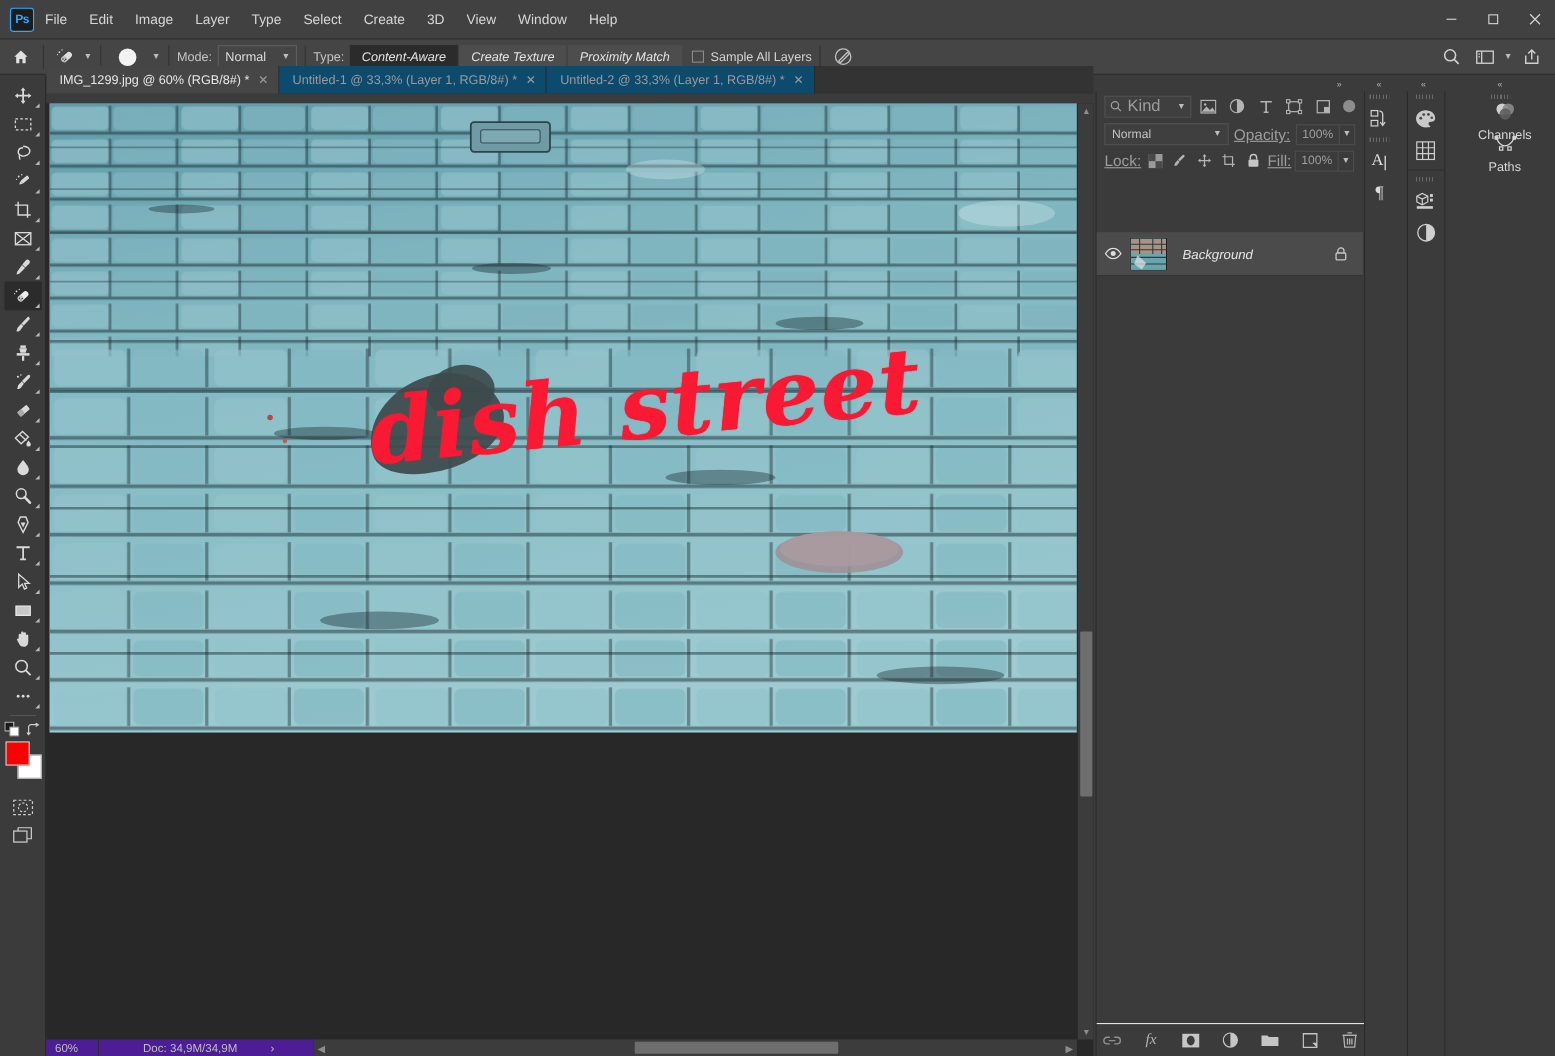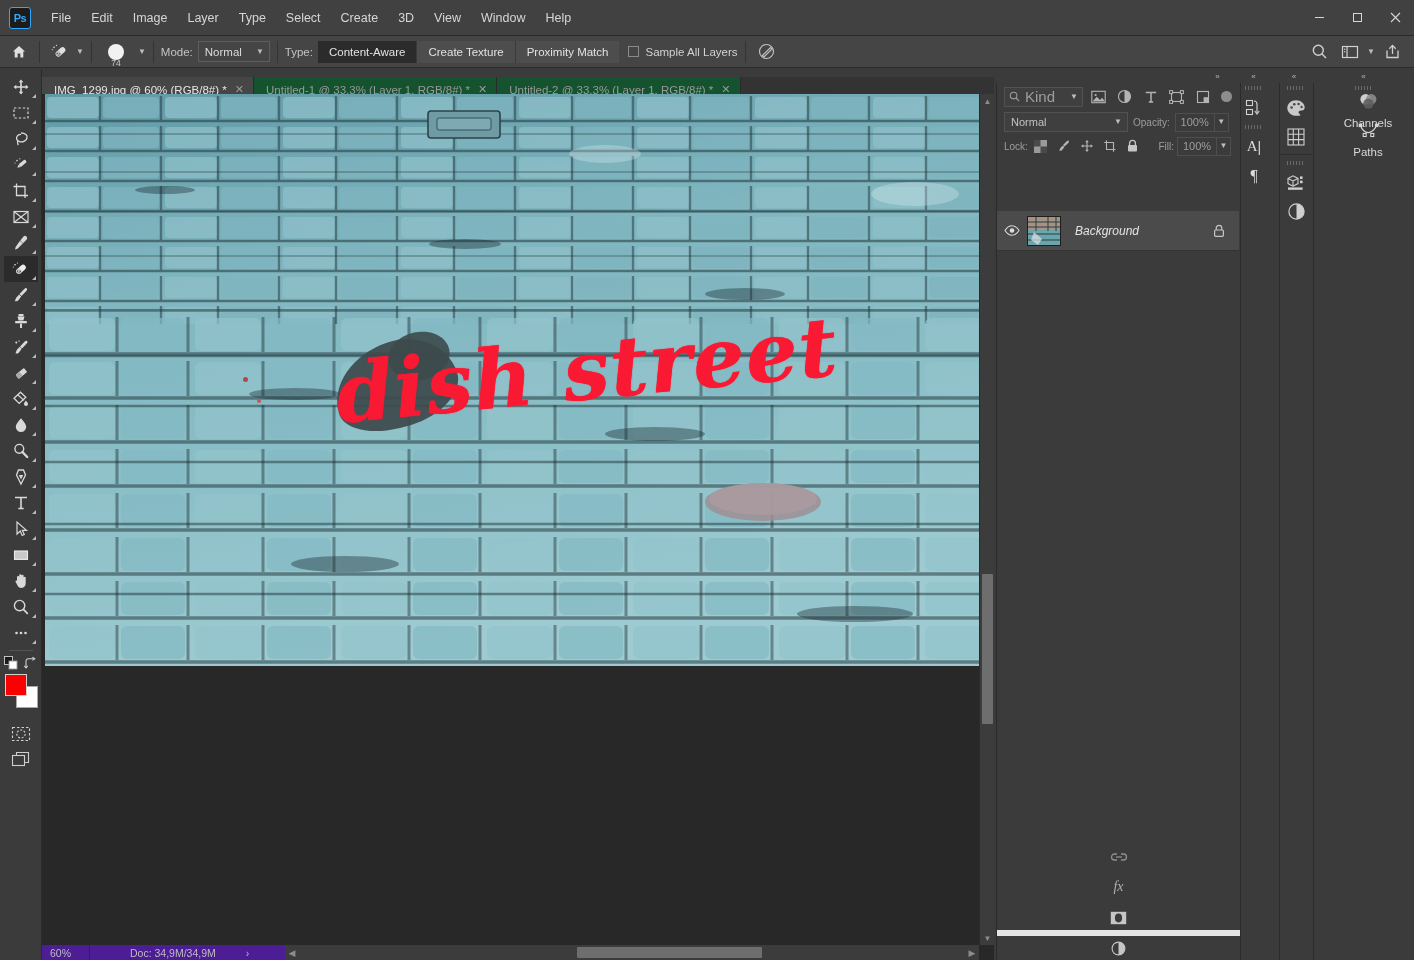--- a/index.html
+++ b/index.html
@@ -12,21 +12,21 @@
   }
   .app { position: relative; width: 1414px; height: 960px; background: #3b3b3b; }
 
   
   .titlebar {
     position: absolute; left:0; top:0; width:1414px; height:36px;
     background:#414141; display:flex; align-items:center;
     border-bottom:1px solid #2b2b2b;
   }
   .ps-logo {
-    width:22px; height:22px; margin-left:9px; margin-right:10px;
+    width:22px; height:22px; margin-left:9px; 
     border:1px solid #31a8ff; border-radius:3px; background:#1c1c1c;
     color:#31a8ff; font-size:11px; font-weight:bold;
     display:flex; align-items:center; justify-content:center;
     letter-spacing:-0.5px;
   }
   .menubar { display:flex; align-items:center; height:36px; }
   .menu-item {
     color:#d6d6d6; font-size:12.5px; padding:4px 10px; cursor:default;
     line-height:16px; white-space:nowrap;
   }
@@ -53,42 +53,42 @@
   }
   .brush-dot { width:16px; height:16px; border-radius:50%; background:#f2f2f2; }
   .brush-size { color:#c8c8c8; font-size:8.5px; position:absolute; bottom:-3px; }
   .ob-label { color:#c4c4c4; font-size:11.5px; margin-right:5px; }
   .ob-select {
     background:#454545; border:1px solid #5e5e5e; color:#dcdcdc; font-size:11.5px;
     height:21px; min-width:72px; padding:0 16px 0 6px; position:relative;
     display:flex; align-items:center;
   }
   .ob-select .caret { position:absolute; right:5px; }
-  .seg-group { display:flex; }
+  .seg-group { display:flex;font-style:italic; }
   .seg {
     height:22px; padding:0 11px; display:flex; align-items:center;
     color:#e2e2e2; font-size:11.5px; background:#4d4d4d; border-right:1px solid #3a3a3a;
   }
   .seg:last-child { border-right:none; }
   .seg.active { background:#2b2b2b; }
   .chkwrap { display:flex; align-items:center; gap:6px; margin-left:9px; }
   .chkbox { width:11px; height:11px; border:1px solid #8a8a8a; background:#454545; }
   .chklabel { color:#d2d2d2; font-size:11.5px; }
   .ob-right { margin-left:auto; display:flex; align-items:center; padding-right:8px; gap:3px; }
   .ob-icobtn { width:28px; height:26px; display:flex; align-items:center; justify-content:center; }
 
   
   .tabbar {
-    position:absolute; left:42px; top:77px; width:952px; height:25px;
+    position:absolute; left:42px; top:60px; width:952px; height:25px;
     background:#333; display:flex; align-items:flex-end;
   }
   .doctab {
     height:25px; display:flex; align-items:center; gap:8px;
     padding:0 9px 0 12px; font-size:11.5px; color:#9a9a9a;
-    background:#14532d; border-right:1px solid #2a2a2a; white-space:nowrap;
+    background:#0c4a6e; border-right:1px solid #2a2a2a; white-space:nowrap;
   }
   .doctab.active { background:#464646; color:#e6e6e6; }
   .tabclose { font-size:11px; color:#9a9a9a; }
 
   
   .toolbar {
     position:absolute; left:0; top:69px; width:42px; height:891px;
     background:#3b3b3b; border-right:1px solid #2b2b2b;
     display:flex; flex-direction:column; align-items:center; padding-top:5px;
   }
@@ -202,21 +202,21 @@
   }
   .kind-label { color:#9d9d9d; font-size:15px;text-align:right; }
   .fic { width:22px; height:20px; display:flex; align-items:center; justify-content:center; }
   .filter-toggle { width:11px; height:11px; border-radius:50%; background:#8d8d8d; margin-left:3px; }
   .blend-row { height:24px; display:flex; align-items:center; padding:0 7px; gap:5px; }
   .blend-select {
     width:124px; height:20px; background:#3f3f3f; border:1px solid #525252;
     color:#c2c2c2; font-size:11px; display:flex; align-items:center; padding:0 14px 0 6px;
     position:relative;
   }
-  .small-lab { color:#9d9d9d; font-size:10px; }
+  .small-lab { color:#9d9d9d; font-size:14px;text-decoration:underline; }
   .num-field {
     width:40px; height:19px; background:#3b3b3b; border:1px solid #4e4e4e;
     color:#9d9d9d; font-size:11px; display:flex; align-items:center; justify-content:center;
   }
   .num-caret { width:14px; height:19px; border:1px solid #4e4e4e; border-left:none;
                display:flex; align-items:center; justify-content:center; }
   .lock-row { height:24px; display:flex; align-items:center; padding:0 7px; gap:3px; }
   .lock-ic { width:20px; height:20px; display:flex; align-items:center; justify-content:center; }
   .layer-list { position:absolute; top:128px; left:0; right:0; bottom:30px; background:#3b3b3b; }
   .layer-row {
@@ -226,22 +226,21 @@
   .eye-cell { width:30px; display:flex; align-items:center; justify-content:center; }
   .lyr-thumb {
     width:34px; height:30px; border:1px solid #1f1f1f; overflow:hidden; position:relative;
     background:#7aaeb6; flex:none;
   }
   .lyr-name { margin-left:14px; font-size:12px; color:#e4e4e4; font-style:italic; }
   .lyr-lock { margin-left:auto; margin-right:14px; }
   .layer-footer {
     position:absolute; left:0; bottom:0; width:243px; height:30px;
     background:#3b3b3b; display:flex; align-items:center; justify-content:center; gap:16px;
-    border-top:6px solid #e5e5e5;
-    flex-direction:column;
+    border-top:1px solid #e5e5e5;
   }
   .lf-ic { width:20px; height:20px; display:flex; align-items:center; justify-content:center; }
 
   
   .dock-col {
     position:absolute; top:83px; background:#3b3b3b; border-left:1px solid #2b2b2b;
   }
   .dock-grip { height:10px; display:flex; align-items:center; justify-content:center; }
   .dock-grip span {
     width:18px; height:4px;

